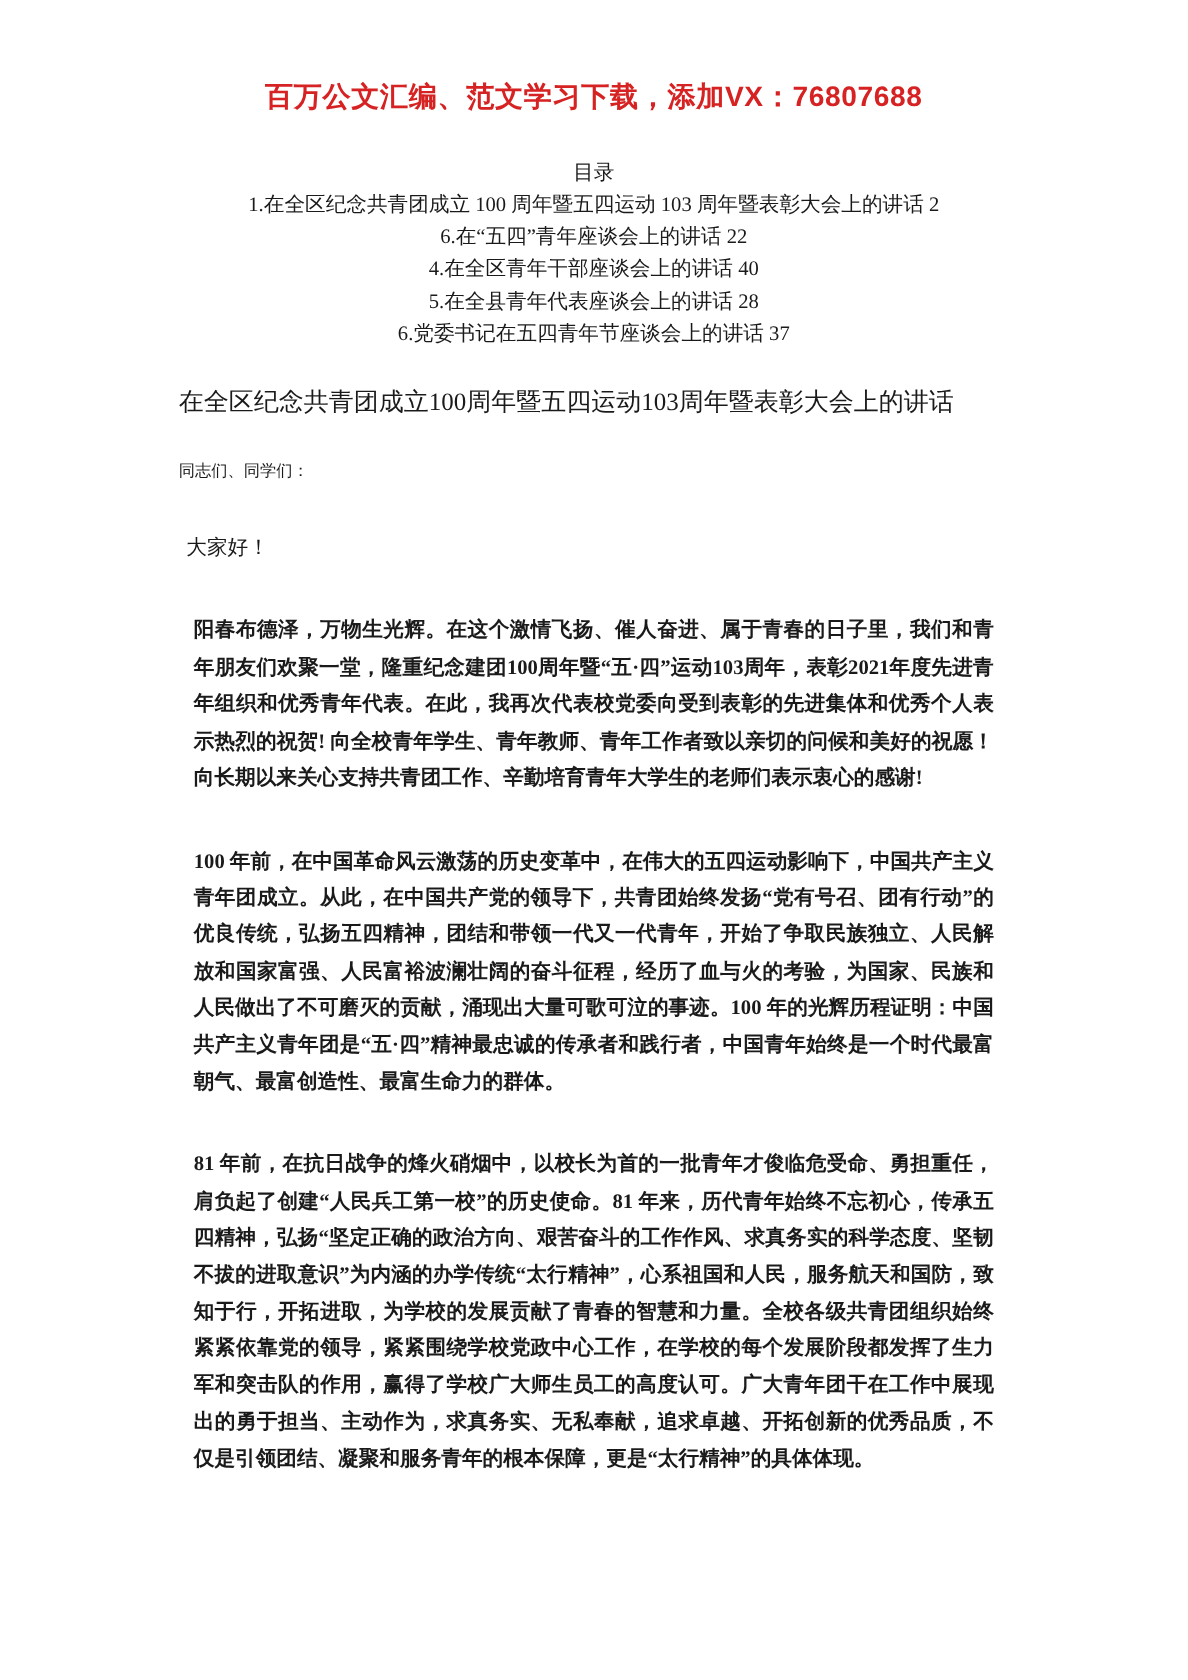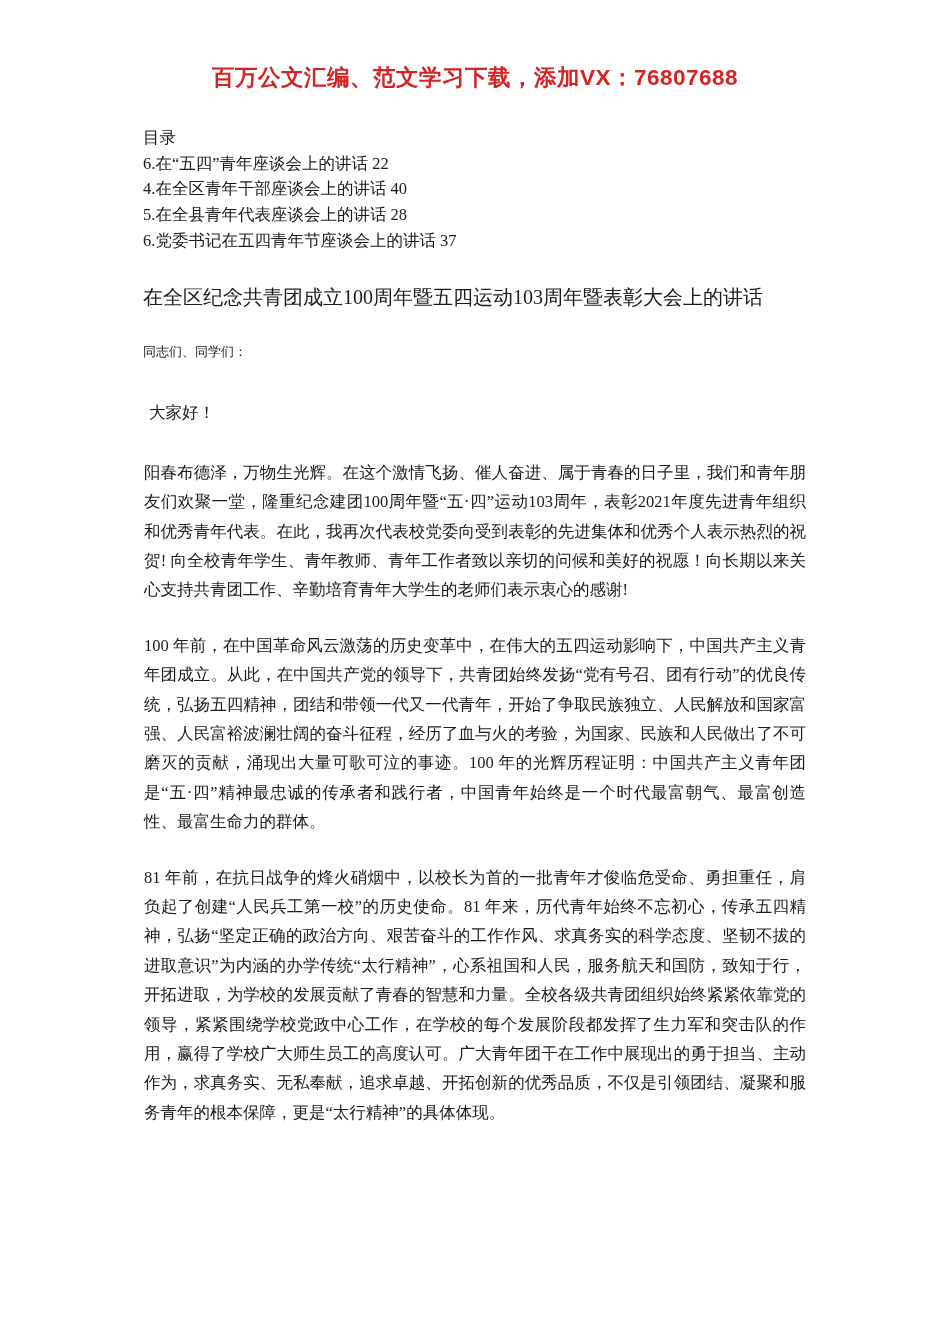--- a/index.html
+++ b/index.html
@@ -37,20 +37,21 @@
   }
   .content {
     position: absolute;
     left: 143px;
     top: 125px;
     width: 664px;
   }
   .toc {
     margin: 0;
     padding: 0;
+    text-align: center;
   }
   .toc-heading {
     font-size: 16.5px;
     line-height: 25.5px;
     margin: 0;
   }
   .toc-entry {
     font-size: 16.5px;
     line-height: 25.8px;
     margin: 0;
@@ -58,24 +59,25 @@
   }
   .doc-title {
     font-size: 20px;
     line-height: 26px;
     margin: 0;
     padding-top: 30px;
   }
   .para {
     font-size: 16.5px;
     line-height: 29.4px;
-    margin: 1px;
+    margin: 12px;
     padding-top: 26px;
     text-align: justify;
     text-justify: inter-ideograph;
+    font-weight: bold;
   }
   .para.tight {
     padding-top: 25px;
   }
   .salutation {
     font-size: 13px;
     line-height: 26px;
     margin: 0;
     padding-top: 29px;
   }
@@ -90,20 +92,21 @@
 <body>
 
 <div class="page">
 
   <div class="promo-banner">百万公文汇编、范文学习下载，添加VX：76807688</div>
 
   <div class="content">
 
     <div class="toc">
       <p class="toc-heading">目录</p>
+      <p class="toc-entry">1.在全区纪念共青团成立 100 周年暨五四运动 103 周年暨表彰大会上的讲话 2</p>
       <p class="toc-entry">6.在“五四”青年座谈会上的讲话 22</p>
       <p class="toc-entry">4.在全区青年干部座谈会上的讲话 40</p>
       <p class="toc-entry">5.在全县青年代表座谈会上的讲话 28</p>
       <p class="toc-entry">6.党委书记在五四青年节座谈会上的讲话 37</p>
     </div>
 
     <p class="doc-title">在全区纪念共青团成立100周年暨五四运动103周年暨表彰大会上的讲话</p>
 
     <p class="salutation">同志们、同学们：</p>
 

